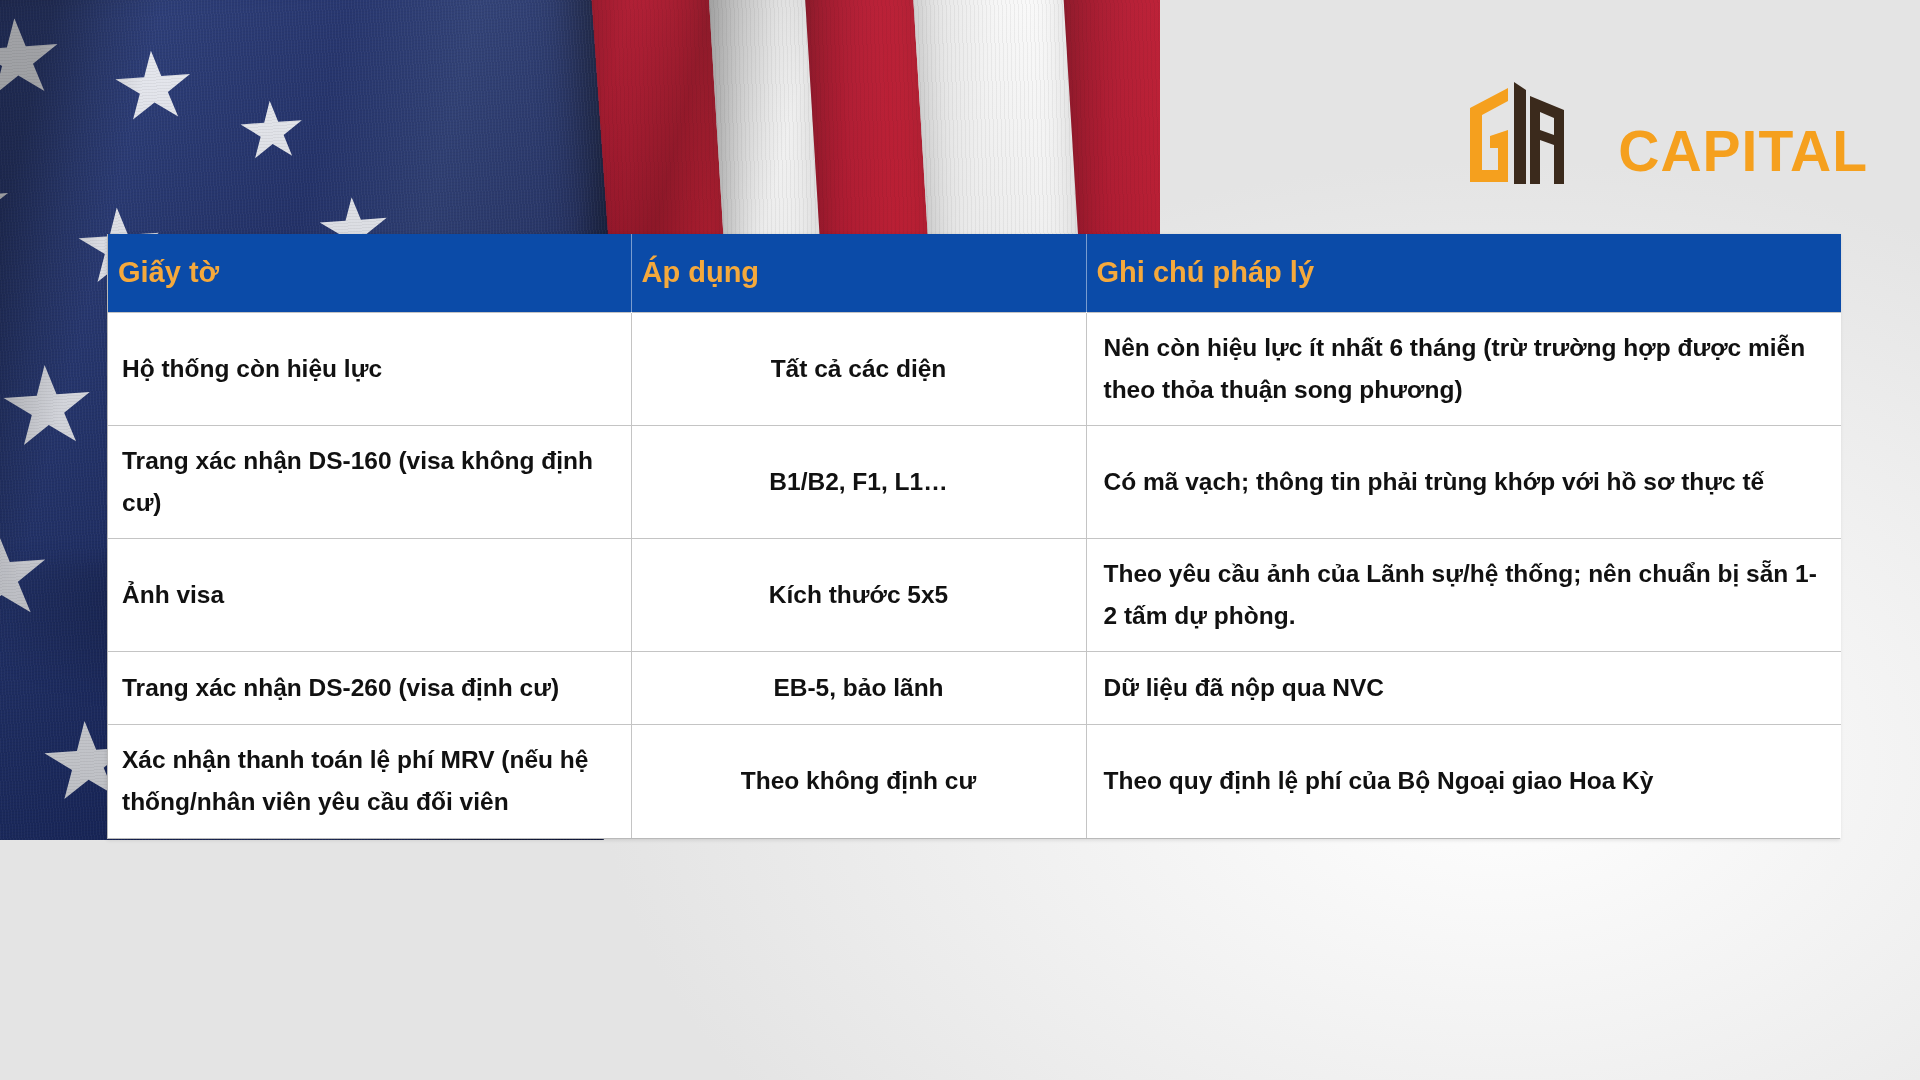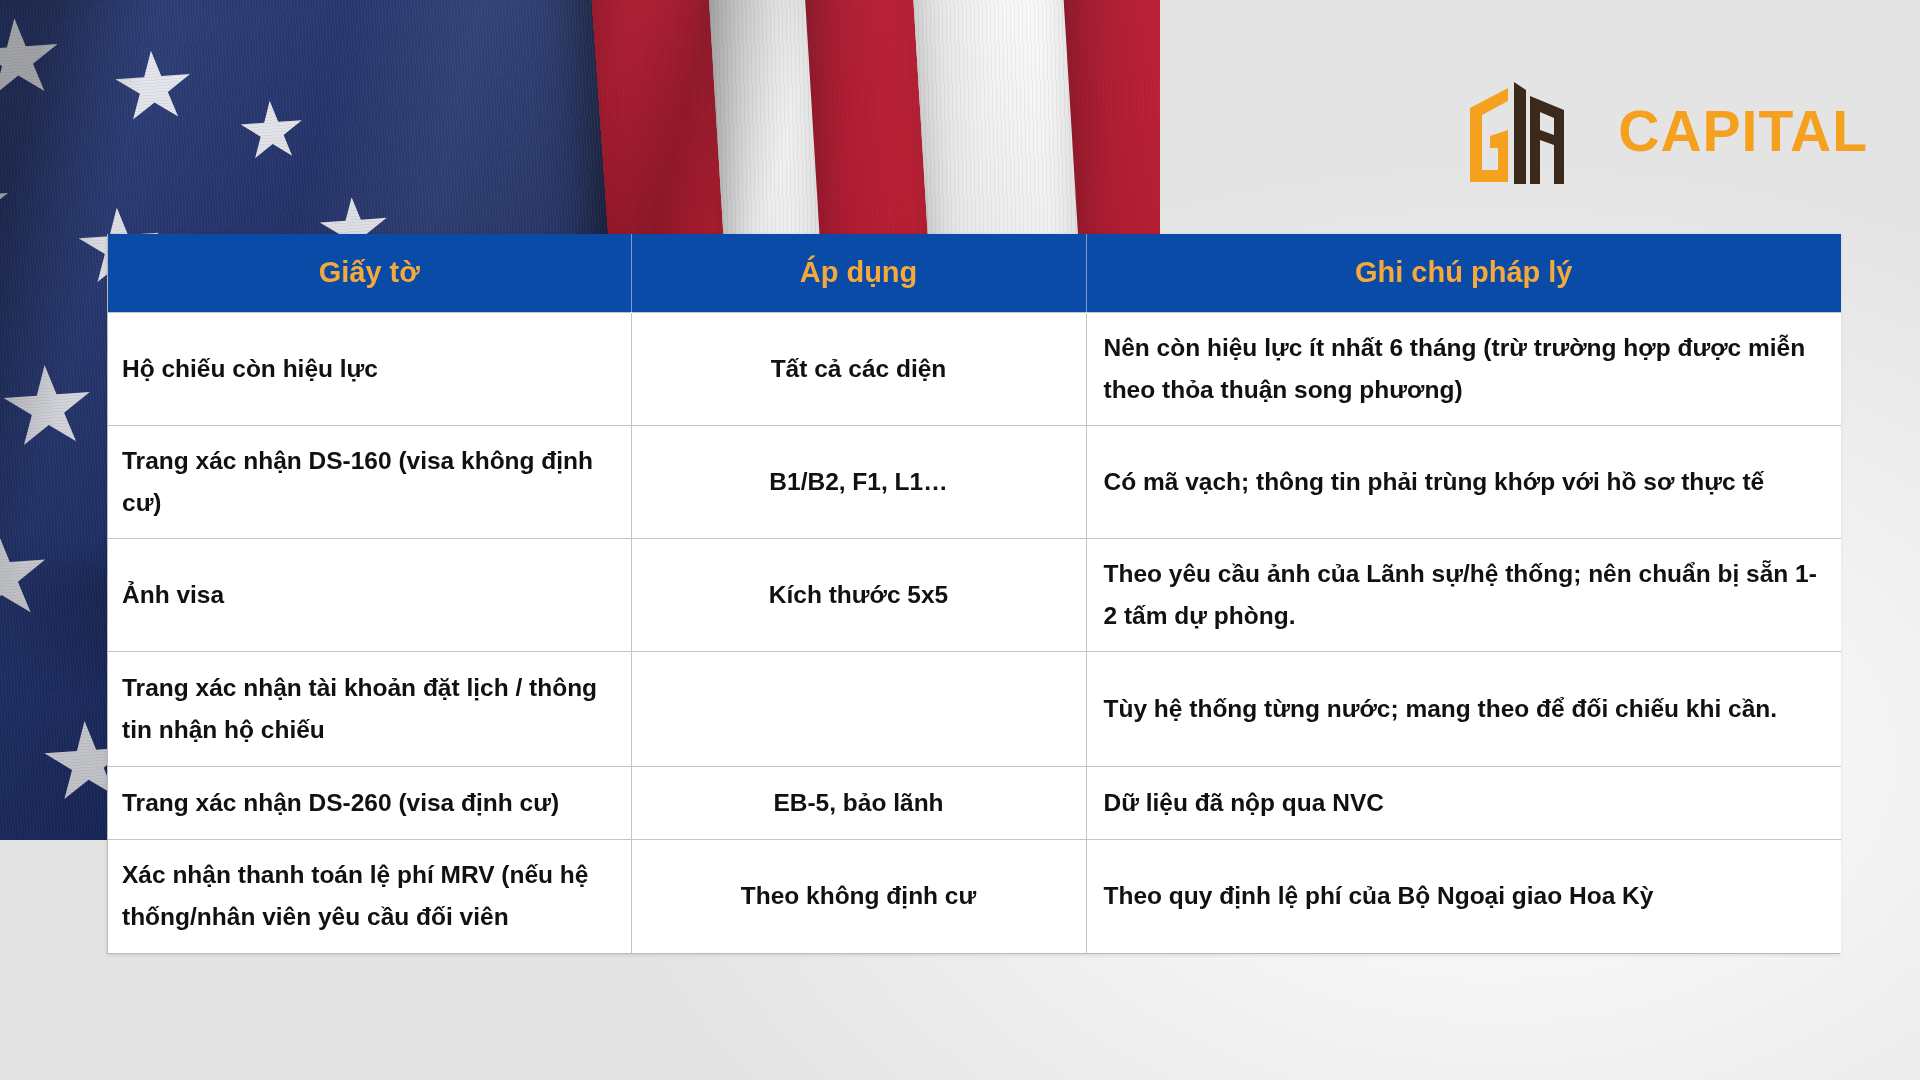--- a/index.html
+++ b/index.html
@@ -77,21 +77,21 @@
   }
   .flag-edge-shadow{
     position:absolute; left:0; top:560px; width:1200px; height:330px;
     background:radial-gradient(ellipse 620px 180px at 380px 40px, rgba(0,0,0,.35), rgba(0,0,0,0) 70%);
     filter:blur(10px);
   }
 
   
   .logo{
     position:absolute; right:52px; top:78px;
-    display:flex; align-items:center; gap:38px;
+    display:flex; align-items:flex-end; gap:38px;
     z-index:6;
   }
   .logo-mark{ position:relative; width:118px; height:106px; }
   .logo-text{
     font-size:57px; font-weight:bold; letter-spacing:1px;
     font-family:"Liberation Sans", sans-serif;
   }
 
   
   .table-wrap{
@@ -104,21 +104,21 @@
   }
   table{ width:100%; border-collapse:collapse; table-layout:fixed; }
   col.c1{ width:523px; }
   col.c2{ width:455px; }
   col.c3{ width:755px; }
 
   thead th{
     height:78px;
     font-size:29px;
     font-weight:bold;
-    text-align:center;
+    text-align:left;
     vertical-align:middle;
     padding:0 10px;
     border-right:1px solid rgba(255,255,255,.45);
   }
   thead th:last-child{ border-right:none; }
 
   tbody td{
     border-top:1px solid #c4c4c4;
     border-right:1px solid #c4c4c4;
     font-size:24.5px;
@@ -200,39 +200,34 @@
         </colgroup>
       <thead>
         <tr style="background:#0B4BA8;">
           <th style="color:#F5A93C;">Giấy tờ</th>
           <th style="color:#F5A93C;">Áp dụng</th>
           <th style="color:#F5A93C;">Ghi chú pháp lý</th>
         </tr>
       </thead>
       <tbody>
         <tr style="height:112px;">
-          <td class="col1">Hộ chiếu còn hiệu lực</td>
+          <td class="col1">Hộ thống còn hiệu lực</td>
           <td class="col2">Tất cả các diện</td>
           <td class="col3">Nên còn hiệu lực ít nhất 6 tháng (trừ trường hợp được miễn theo thỏa thuận song phương)</td>
         </tr>
         <tr style="height:108px;">
           <td class="col1">Trang xác nhận DS-160 (visa không định cư)</td>
           <td class="col2">B1/B2, F1, L1…</td>
           <td class="col3">Có mã vạch; thông tin phải trùng khớp với hồ sơ thực tế</td>
         </tr>
         <tr style="height:108px;">
           <td class="col1">Ảnh visa</td>
           <td class="col2">Kích thước 5x5</td>
           <td class="col3">Theo yêu cầu ảnh của Lãnh sự/hệ thống; nên chuẩn bị sẵn 1-2 tấm dự phòng.</td>
         </tr>
-        <tr style="height:115px;">
-          <td class="col1">Trang xác nhận tài khoản đặt lịch / thông tin nhận hộ chiếu</td>
-          <td class="col2"></td>
-          <td class="col3">Tùy hệ thống từng nước; mang theo để đối chiếu khi cần.</td>
-        </tr>
         <tr style="height:73px;">
           <td class="col1">Trang xác nhận DS-260 (visa định cư)</td>
           <td class="col2">EB-5, bảo lãnh</td>
           <td class="col3">Dữ liệu đã nộp qua NVC</td>
         </tr>
         <tr style="height:112px;">
           <td class="col1">Xác nhận thanh toán lệ phí MRV (nếu hệ thống/nhân viên yêu cầu đối viên</td>
           <td class="col2">Theo không định cư</td>
           <td class="col3">Theo quy định lệ phí của Bộ Ngoại giao Hoa Kỳ</td>
         </tr>

